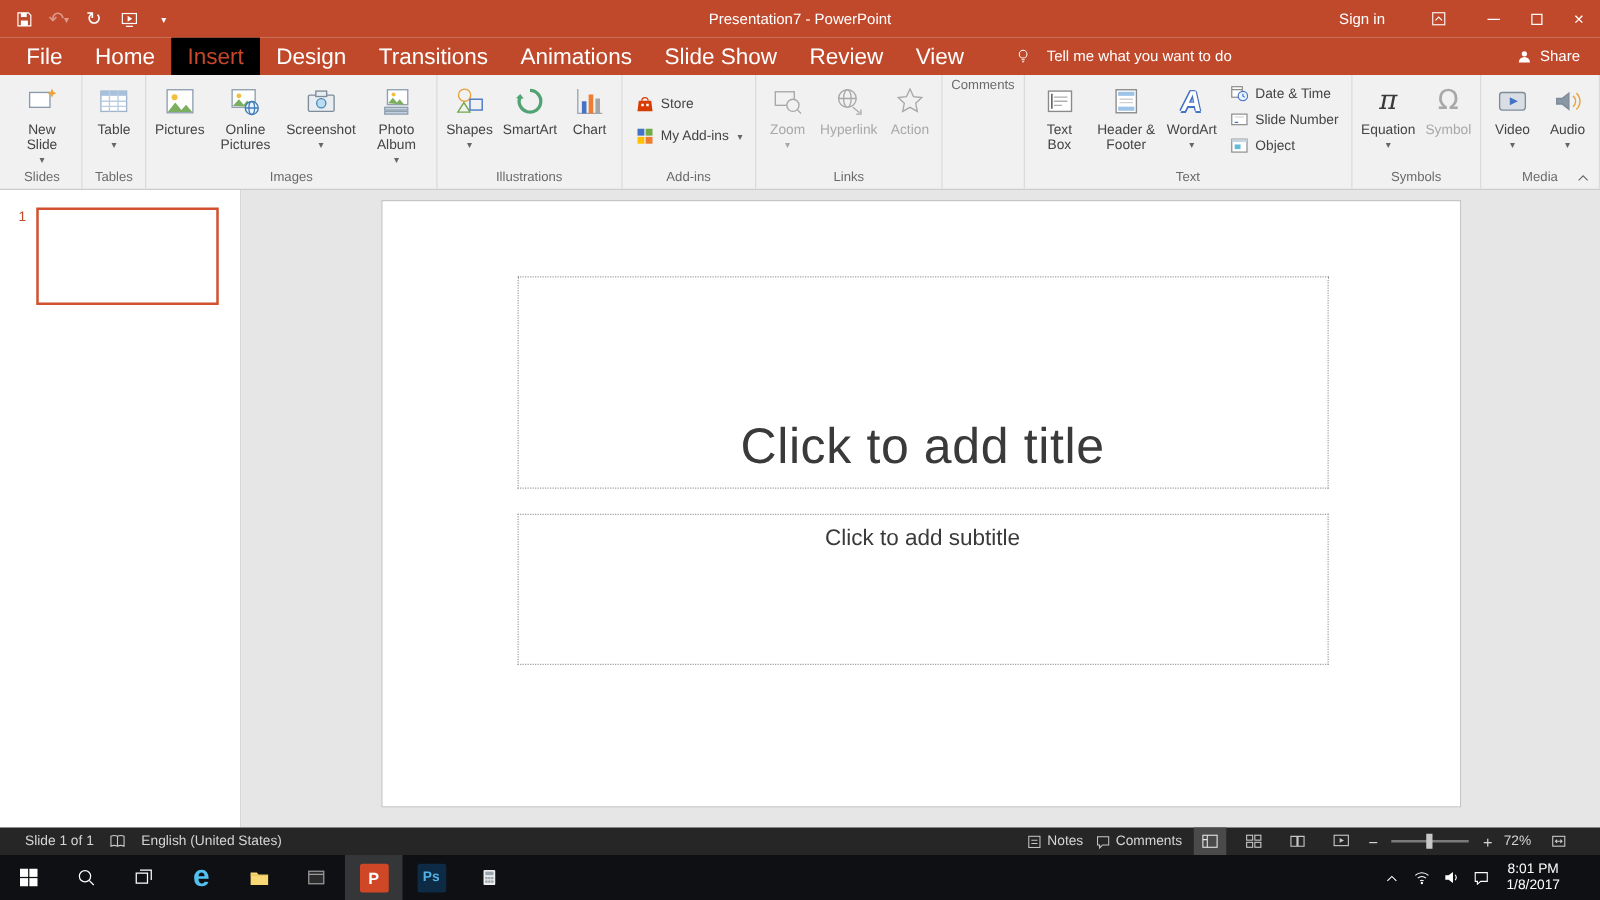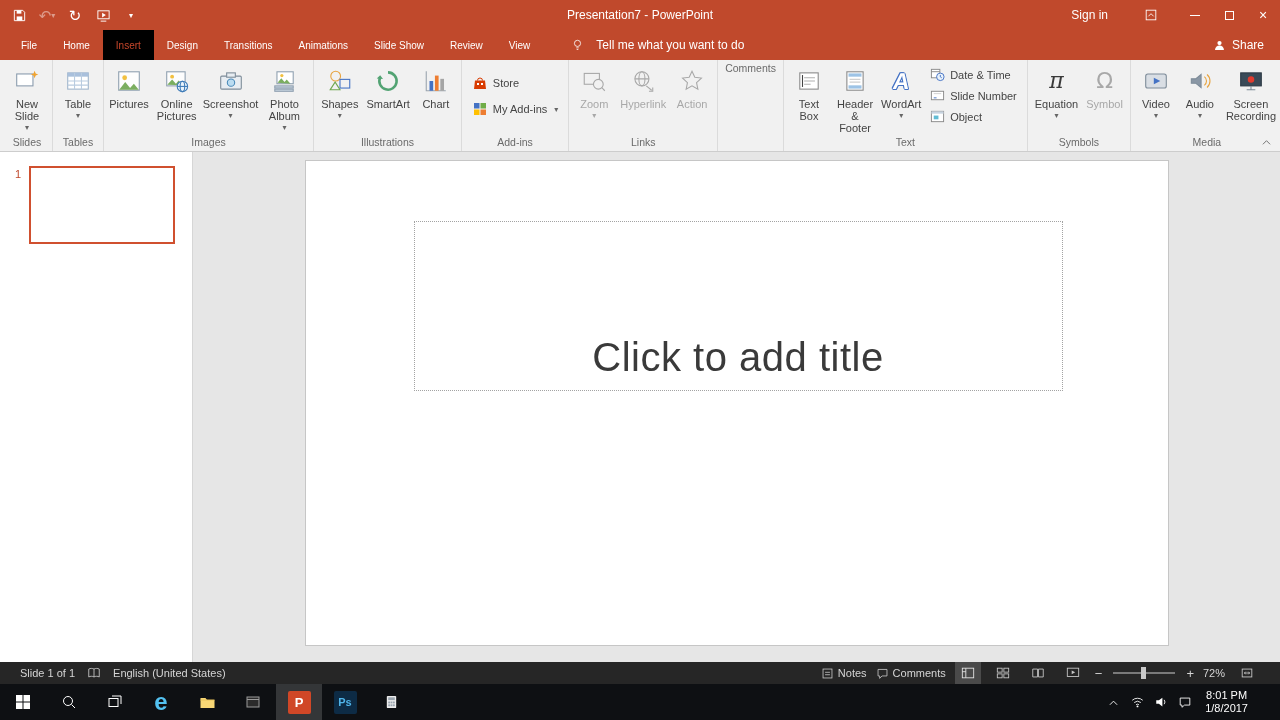--- a/index.html
+++ b/index.html
@@ -17,21 +17,21 @@
   .tb-title{position:absolute;left:50%;transform:translateX(-50%);color:#fff;font-size:12px;white-space:nowrap}
   .tb-right{margin-left:auto;display:flex;align-items:center;height:100%}
   .signin{color:#fff;font-size:12px;margin-right:30px}
   .rdo{margin-right:14px}
   .winbtn{width:34px;height:30px;display:flex;align-items:center;justify-content:center;color:#fff;font-size:14px}
   .minbar{width:10px;height:1px;background:#fff;display:block}
   .maxbox{width:9px;height:9px;border:1px solid #fff;display:block}
 
   
   .tabsrow{flex:0 0 30px;background:#C0492C;display:flex;align-items:center;padding-left:8px}
-  .tab{height:30px;display:flex;align-items:center;padding:0 13px;color:#fff;font-size:10px;cursor:default}
+  .tab{height:30px;display:flex;align-items:center;padding:0 13px;color:#fff;font-size:18px;cursor:default}
   .tab.active{background:#000000;color:#C8472B}
   .tellme{display:flex;align-items:center;gap:12px;color:#fff;font-size:12px;margin-left:28px}
   .sharebtn{margin-left:auto;margin-right:16px;display:flex;align-items:center;gap:6px;color:#fff;font-size:12px}
 
   
   .ribbon{flex:0 0 92px;background:#F1F1F1;display:flex;align-items:stretch;border-bottom:1px solid #CDCDCD;position:relative;padding-left:2px}
   .rgroup{display:flex;flex-direction:column;border-right:1px solid #DBDBDB;padding:1px 3px 0}
   .rcontent{flex:1;display:flex;align-items:stretch}
   .glabel{height:16px;line-height:15px;font-size:10.5px;color:#6A6A6A;text-align:center;white-space:nowrap;padding:0 4px}
   .rbtn{display:flex;flex-direction:column;align-items:center;padding:5px 4px 0;min-width:44px;cursor:default}
@@ -459,30 +459,20 @@
       <div class="rbtn">
         <span class="ic">
           <svg width="26" height="26" viewBox="0 0 24 24" fill="none">
               <path d="M4 10v4h4l5 4V6l-5 4z" fill="#8A97A5" stroke="#7E8C99"></path>
               <path d="M16 8a5 5 0 0 1 0 8M18.5 6a8 8 0 0 1 0 12" stroke="#E8A33D"></path>
             </svg>
         </span>
         <span class="lb">Audio</span>
         <span class="ar">▾</span>
       </div>
-      <div class="rbtn narrow">
-        <span class="ic">
-          <svg width="26" height="26" viewBox="0 0 24 24" fill="none">
-              <rect x="2.5" y="4.5" width="19" height="12" fill="#3A4A58" stroke="#2C3844"></rect>
-              <circle cx="12" cy="10.5" r="3" fill="#E23B2E"></circle>
-              <path d="M8 20h8M12 16.5V20" stroke="#7E8C99"></path>
-            </svg>
-        </span>
-        <span class="lb">Screen Recording</span>
-      </div>
     </div>
     <div class="glabel">Media</div>
   </div>
 
   <span class="collapse">
     <svg width="11" height="9" viewBox="0 0 12 10">
         <path d="M2 7l4-4 4 4" fill="none" stroke="#666"></path>
       </svg>
   </span>
 </section>
@@ -490,20 +480,21 @@
 <div class="main">
   <aside class="thumbs">
     <div class="thumbrow">
       <span class="thumbnum">1</span>
       <div class="thumb"></div>
     </div>
   </aside>
   <div class="canvasarea">
     <div class="canvas">
       <div class="ph ph-title">Click to add title</div>
+      <div class="ph ph-subtitle">Click to add subtitle</div>
     </div>
   </div>
 </div>
 
 <footer class="statusbar">
   <div class="sb-left">
     <span class="sb-item">Slide 1 of 1</span>
     <span class="sb-item">
       <svg width="14" height="14" viewBox="0 0 16 16" fill="none" stroke="#C8C8C8">
           <path d="M2 3.5c2-1 4-1 6 0 2-1 4-1 6 0v9c-2-1-4-1-6 0-2-1-4-1-6 0z"></path>

